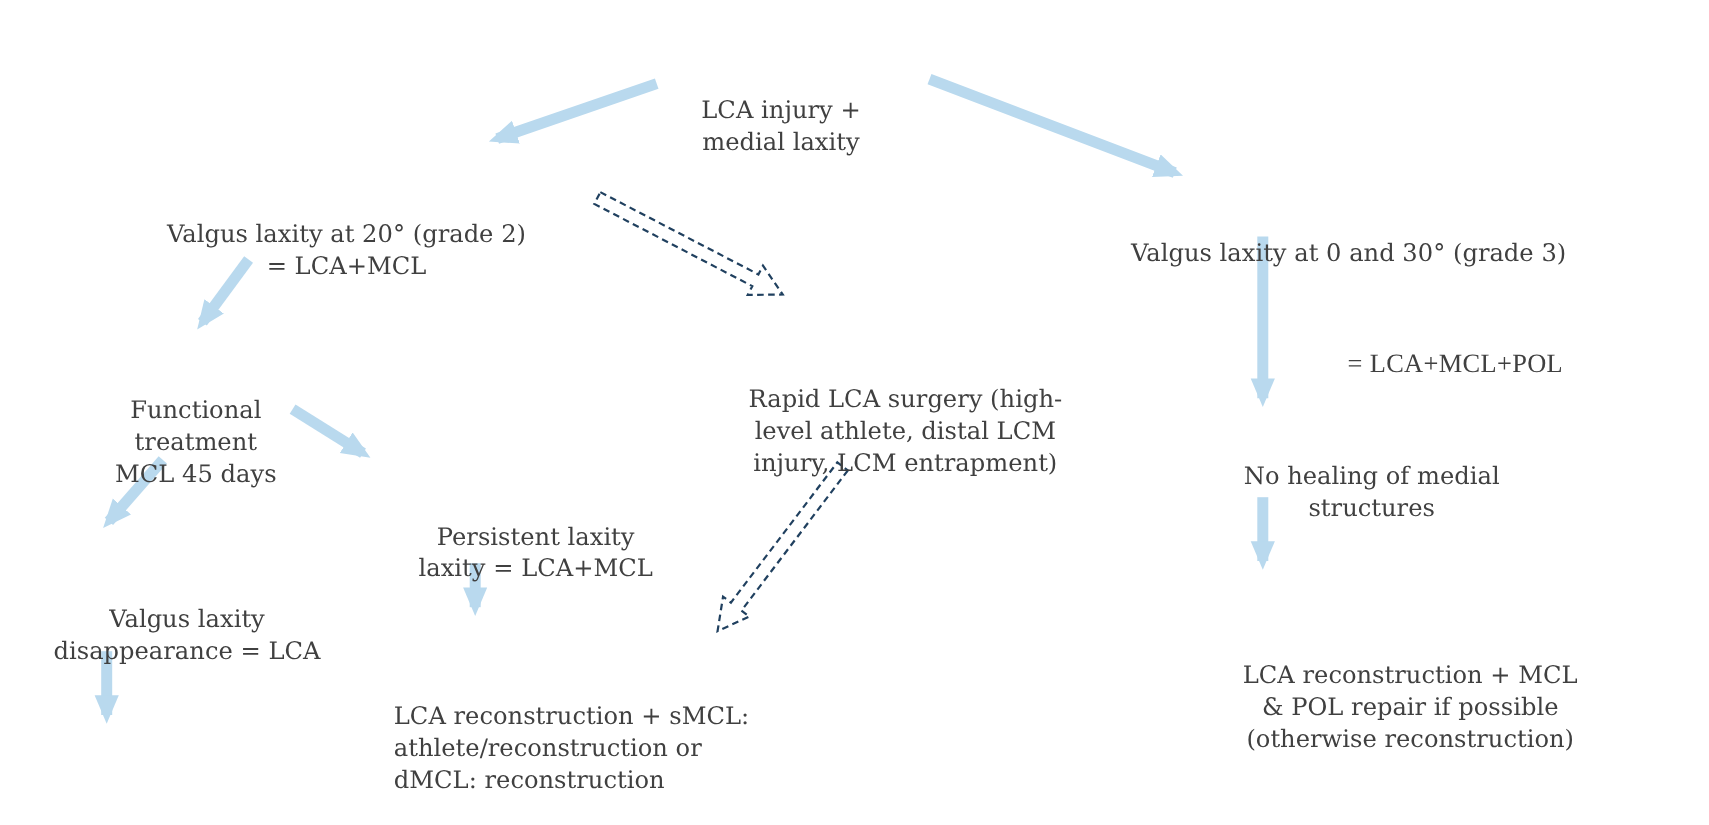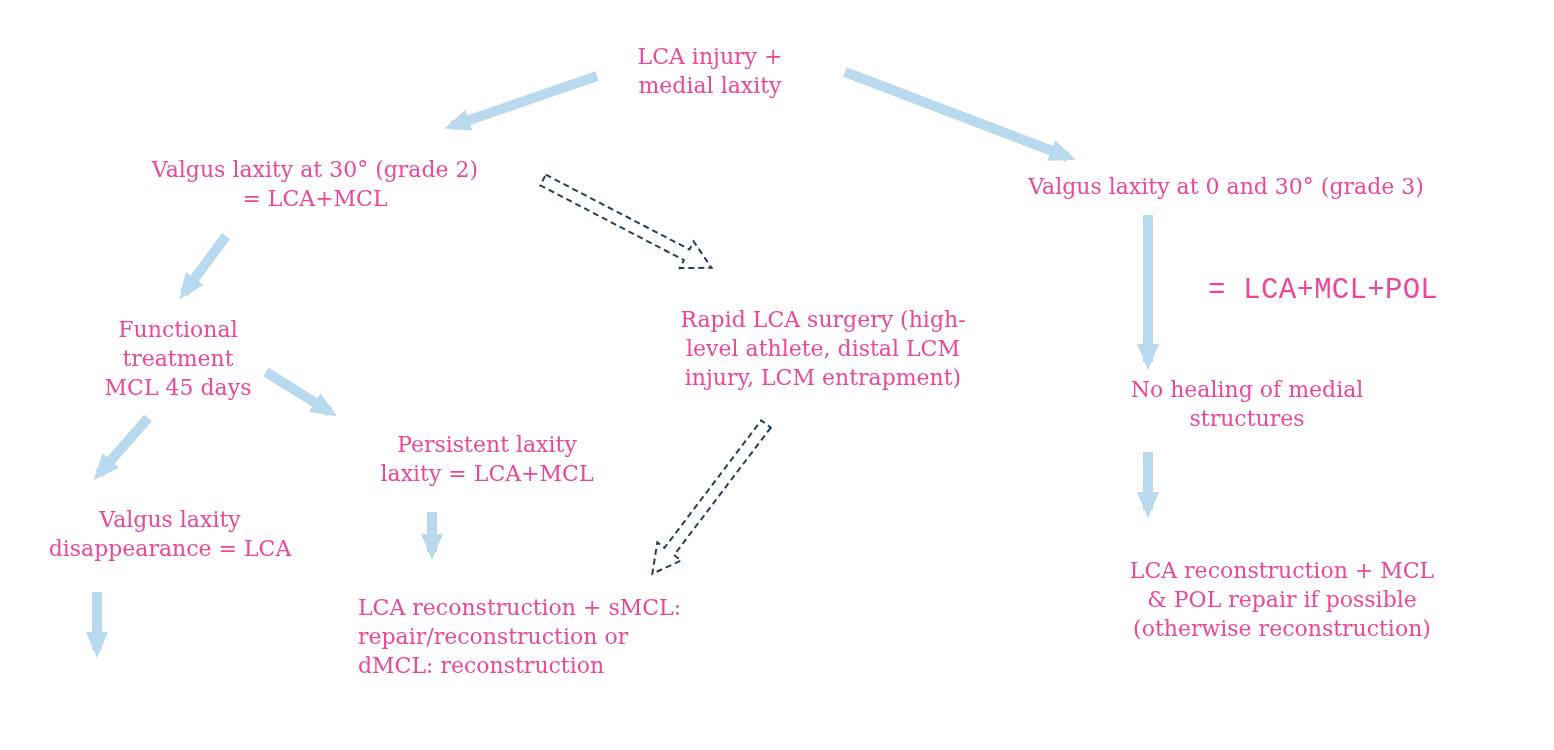--- a/index.html
+++ b/index.html
@@ -16,32 +16,33 @@
     font-family: "DejaVu Serif", serif;
   }
   .arrow-layer {
     position: absolute;
     left: 0; top: 0;
     width: 1554px;
     height: 750px;
   }
   .node {
     position: absolute;
-    color: #ec4899;
+    color: #404040;
     font-size: 22px;
     line-height: 1.32;
     text-align: center;
     white-space: pre-line;
+    margin-top: 44px;
   }
   .node.left-align {
     text-align: left;
   }
   .node.sans {
-    font-family: Liberation Mono, monospace;
-    font-size: 29px;
+    font-family: Liberation Serif, serif;
+    font-size: 24px;
     letter-spacing: 0.3px;
   }
   .solid-arrow {
     stroke: #b9d9ee;
     stroke-width: 10;
     fill: none;
   }
   .dashed-arrow {
     stroke: #20405f;
     stroke-width: 2;
@@ -75,21 +76,21 @@
       <polygon class="dashed-arrow" points="0,-6 162,-6 162,-15 190,0 162,15 162,6 0,6"></polygon>
     </g>
     <g transform="translate(766,424) rotate(127.2)">
       <polygon class="dashed-arrow" points="0,-6 160,-6 160,-15 188,0 160,15 160,6 0,6"></polygon>
     </g>
   </svg>
 
   <div class="node" style="left:560px; top:42px; width:300px;">LCA injury +
 medial laxity</div>
 
-  <div class="node" style="left:105px; top:155px; width:420px;">Valgus laxity at 30° (grade 2)
+  <div class="node" style="left:105px; top:155px; width:420px;">Valgus laxity at 20° (grade 2)
 = LCA+MCL</div>
 
   <div class="node" style="left:976px; top:172px; width:500px;">Valgus laxity at 0 and 30° (grade 3)</div>
 
   <div class="node sans" style="left:1168px; top:272px; width:310px;">= LCA+MCL+POL</div>
 
   <div class="node" style="left:68px; top:315px; width:220px;">Functional
 treatment
 MCL 45 days</div>
 
@@ -101,20 +102,20 @@
 laxity = LCA+MCL</div>
 
   <div class="node" style="left:25px; top:505px; width:290px;">Valgus laxity
 disappearance = LCA</div>
 
   <div class="node" style="left:1087px; top:375px; width:320px;">No healing of medial
 structures</div>
 
 
   <div class="node left-align" style="left:358px; top:593px; width:350px;">LCA reconstruction + sMCL:
-repair/reconstruction or
+athlete/reconstruction or
 dMCL: reconstruction</div>
 
   <div class="node" style="left:1090px; top:556px; width:384px;">LCA reconstruction + MCL
 &amp; POL repair if possible
 (otherwise reconstruction)</div>
 
 </div>
 
 </body></html>

